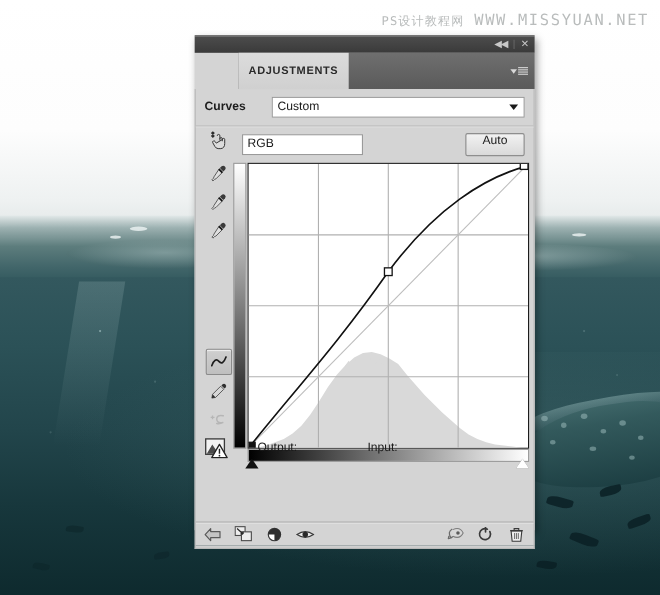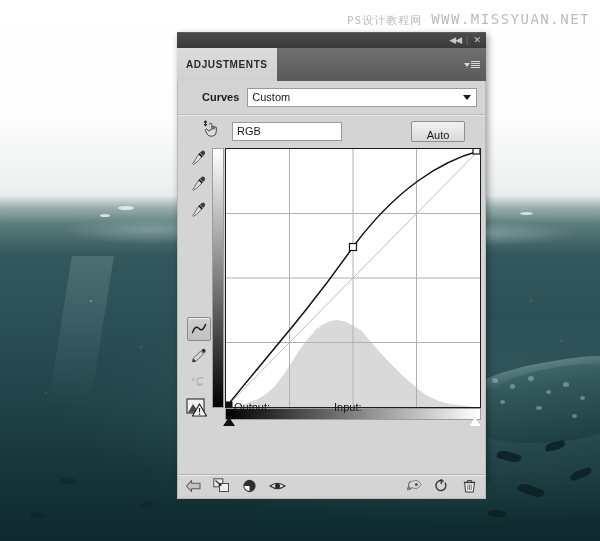--- a/index.html
+++ b/index.html
@@ -76,62 +76,63 @@
     border-top:1px solid #5d5d5d;
     display:flex;align-items:center;justify-content:flex-end;
     padding-right:6px;gap:5px;
   }
   .tb-btn{color:#c8c8c8;font-size:9px;line-height:9px;cursor:default;letter-spacing:-1px;}
   .tb-sep{color:#6e6e6e;font-size:9px;line-height:9px;}
 
   .tabstrip{
     height:33px;display:flex;align-items:stretch;
     background:linear-gradient(to bottom,#6f6f6f,#5a5a5a);
+    margin-left:40px;
   }
   .tab-active{
     background:linear-gradient(to bottom,#dcdcdc,#d0d0d0);
     color:#2a2a2a;font-size:10px;font-weight:bold;letter-spacing:0.6px;
     display:flex;align-items:center;padding:0 9px;
   }
   .tab-rest{flex:1;display:flex;align-items:center;justify-content:flex-end;padding-right:6px;}
   .menu-ico{display:flex;align-items:center;gap:1px;}
   .menu-tri{width:0;height:0;border-left:3px solid transparent;border-right:3px solid transparent;border-top:4px solid #d8d8d8;margin-top:1px;}
   .menu-lines{display:flex;flex-direction:column;gap:1px;}
   .menu-lines i{display:block;width:9px;height:1px;background:#d8d8d8;}
 
   .panel-body{
     background:#d4d4d4;border-left:1px solid #b9b9b9;border-right:1px solid #b9b9b9;
     height:415px;position:relative;
   }
 
   
-  .preset-row{display:flex;align-items:center;height:26px;padding:3px 8px 0 24px;gap:8px;}
+  .preset-row{display:flex;align-items:center;height:26px;padding:3px 8px 0 8px;gap:24px;}
   .preset-label{font-size:11px;font-weight:bold;color:#1d1d1d;}
   .combo{
     flex:1;height:17px;background:#ffffff;border:1px solid #9a9a9a;
     display:flex;align-items:center;padding:0 4px;position:relative;
     font-size:11px;color:#1a1a1a;
   }
   .combo .caret{
     position:absolute;right:5px;top:50%;margin-top:-2px;
     width:0;height:0;border-left:4px solid transparent;border-right:4px solid transparent;border-top:5px solid #1a1a1a;
   }
   .rule{height:1px;background:#bcbcbc;border-bottom:1px solid #e6e6e6;margin:4px 0 0 0;}
 
   
-  .chan-row{display:flex;align-items:center;height:30px;padding:0 20px;gap:8px;}
+  .chan-row{display:flex;align-items:center;height:30px;padding:0 8px;gap:8px;}
   .chan-combo{
     width:100px;height:17px;background:#ffffff;border:1px solid #9a9a9a;
     display:flex;align-items:center;padding:0 4px;position:relative;font-size:11px;color:#1a1a1a;
   }
   .chan-spacer{flex:1;}
   .auto-btn{
     width:52px;height:19px;border:1px solid #8e8e8e;border-radius:2px;
     background:linear-gradient(to bottom,#f2f2f2,#d9d9d9);
-    font-size:11px;color:#1a1a1a;display:flex;align-items:flex-end;justify-content:center;
+    font-size:11px;color:#1a1a1a;display:flex;align-items:flex-start;justify-content:center;
   }
 
   
   .main-area{display:flex;padding:0 8px;}
   .toolcol{width:26px;display:flex;flex-direction:column;align-items:center;padding-top:1px;}
   .tool{width:22px;height:22px;display:flex;align-items:center;justify-content:center;margin-bottom:4px;}
   .tool.sel{border:1px solid #8a8a8a;border-radius:2px;background:linear-gradient(to bottom,#cfcfcf,#bfbfbf);box-shadow:inset 0 1px 1px rgba(255,255,255,.7);}
   .tool.dim{opacity:.4;}
   .toolgap{height:92px;}
 

